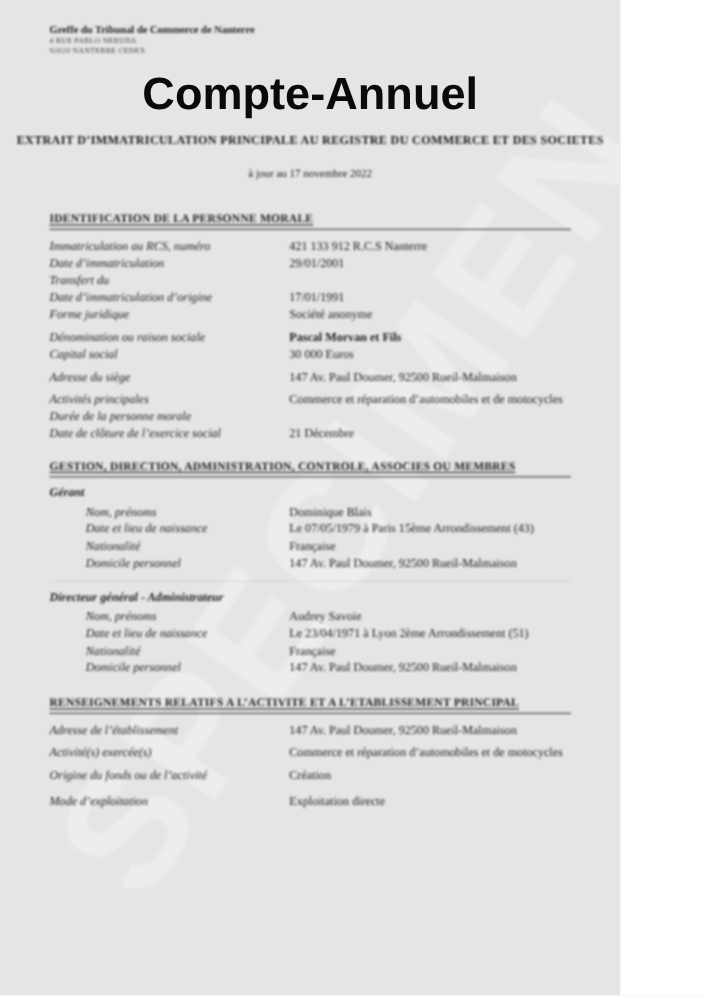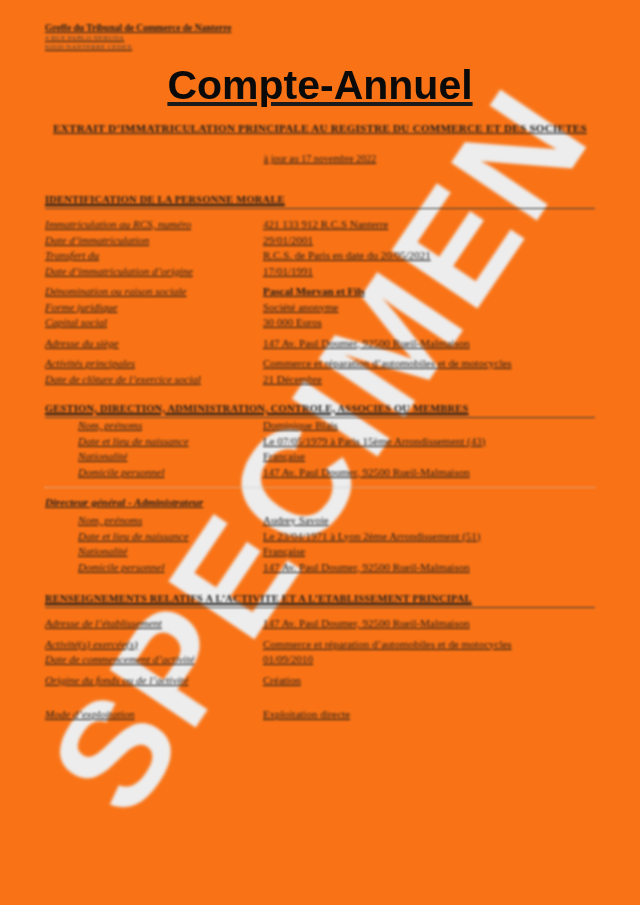--- a/index.html
+++ b/index.html
@@ -3,21 +3,21 @@
 <meta charset="utf-8">
 <style>
   * { margin:0; padding:0; box-sizing:border-box; }
   html,body { background:#ffffff; }
   body {
     width:640px; height:905px;
     font-family:"Liberation Serif", serif;
     color:#1b1b1b;
     overflow:hidden;
   }
-  .page { position:relative; width:640px; height:905px; background:#f97316; overflow:hidden;text-decoration:underline; }
+  .page { position:relative; width:564px; height:905px; background:#e5e5e5; overflow:hidden; }
 
   
   .watermark {
     position:absolute; left:320px; top:450px;
     transform:translate(-50%,-50%) rotate(-56deg);
     font-family:"Liberation Sans", sans-serif;
     font-weight:bold; font-size:150px; letter-spacing:6px;
     color:#ededed; white-space:nowrap;
     filter:blur(1.5px);
     z-index:0; user-select:none;
@@ -50,21 +50,21 @@
     font-weight:bold; font-size:10.5px; letter-spacing:0.2px;
     text-decoration:underline; text-underline-offset:2px;
   }
 
   .rows { margin-top:8px; }
   .row { display:grid; grid-template-columns:218px 1fr; font-size:11px; line-height:15.5px; }
   .row .lbl { font-style:italic; }
   .row.indent .lbl { padding-left:33px; }
   .row .val.bold { font-weight:bold; }
   .gap { margin-top:5px; }
-  .gap-lg { margin-top:19px; }
+  .gap-lg { margin-top:9px; }
 
   .group-title { font-weight:bold; font-style:italic; font-size:11px; line-height:15px; margin-top:7px; margin-bottom:3px; }
   .divider { border-top:1px dotted #c9c9c9; margin:7px 0 2px 0; }
 </style>
 </head>
 <body>
 
 <div class="page">
 
   <div class="watermark" style="color: rgb(237, 237, 237);">SPECIMEN</div>
@@ -93,59 +93,60 @@
         <div class="row">
           <span class="lbl">Immatriculation au RCS, numéro</span>
           <span class="val">421 133 912 R.C.S Nanterre</span>
         </div>
         <div class="row">
           <span class="lbl">Date d’immatriculation</span>
           <span class="val">29/01/2001</span>
         </div>
         <div class="row">
           <span class="lbl">Transfert du</span>
-          <span class="val">R.C.S. de Paris en date du 20/05/2021</span>
         </div>
         <div class="row">
           <span class="lbl">Date d’immatriculation d’origine</span>
           <span class="val">17/01/1991</span>
         </div>
+        <div class="row">
+          <span class="lbl">Forme juridique</span>
+          <span class="val">Société anonyme</span>
+        </div>
         <div class="row gap">
           <span class="lbl">Dénomination ou raison sociale</span>
           <span class="val bold">Pascal Morvan et Fils</span>
         </div>
         <div class="row">
-          <span class="lbl">Forme juridique</span>
-          <span class="val">Société anonyme</span>
-        </div>
-        <div class="row">
           <span class="lbl">Capital social</span>
           <span class="val">30 000 Euros</span>
         </div>
         <div class="row gap">
           <span class="lbl">Adresse du siège</span>
           <span class="val">147 Av. Paul Doumer, 92500 Rueil-Malmaison</span>
         </div>
         <div class="row gap">
           <span class="lbl">Activités principales</span>
           <span class="val">Commerce et réparation d’automobiles et de motocycles</span>
         </div>
         <div class="row">
+          <span class="lbl">Durée de la personne morale</span>
         </div>
         <div class="row">
           <span class="lbl">Date de clôture de l’exercice social</span>
           <span class="val">21 Décembre</span>
         </div>
       </div>
 
       <div class="sec-heading">
         <span>GESTION, DIRECTION, ADMINISTRATION, CONTROLE, ASSOCIES OU MEMBRES</span>
       </div>
       <div>
 
+        <div class="group-title">Gérant</div>
         <div class="row indent">
           <span class="lbl">Nom, prénoms</span>
           <span class="val">Dominique Blais</span>
         </div>
         <div class="row indent">
           <span class="lbl">Date et lieu de naissance</span>
           <span class="val">Le 07/05/1979 à Paris 15ème Arrondissement (43)</span>
         </div>
         <div class="row indent">
           <span class="lbl">Nationalité</span>
@@ -181,24 +182,20 @@
         <span>RENSEIGNEMENTS RELATIFS A L’ACTIVITE ET A L’ETABLISSEMENT PRINCIPAL</span>
       </div>
       <div class="rows">
         <div class="row">
           <span class="lbl">Adresse de l’établissement</span>
           <span class="val">147 Av. Paul Doumer, 92500 Rueil-Malmaison</span>
         </div>
         <div class="row gap">
           <span class="lbl">Activité(s) exercée(s)</span>
           <span class="val">Commerce et réparation d’automobiles et de motocycles</span>
-        </div>
-        <div class="row">
-          <span class="lbl">Date de commencement d’activité</span>
-          <span class="val">01/09/2010</span>
         </div>
         <div class="row gap">
           <span class="lbl">Origine du fonds ou de l’activité</span>
           <span class="val">Création</span>
         </div>
         <div class="row gap-lg">
           <span class="lbl">Mode d’exploitation</span>
           <span class="val">Exploitation directe</span>
         </div>
       </div>

